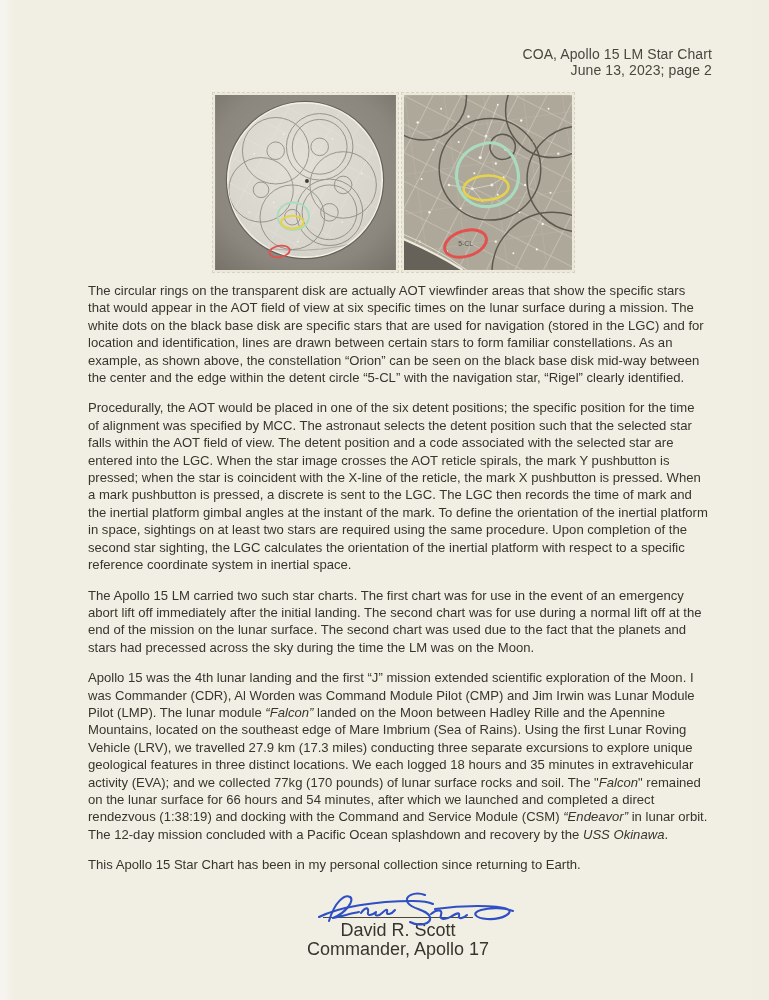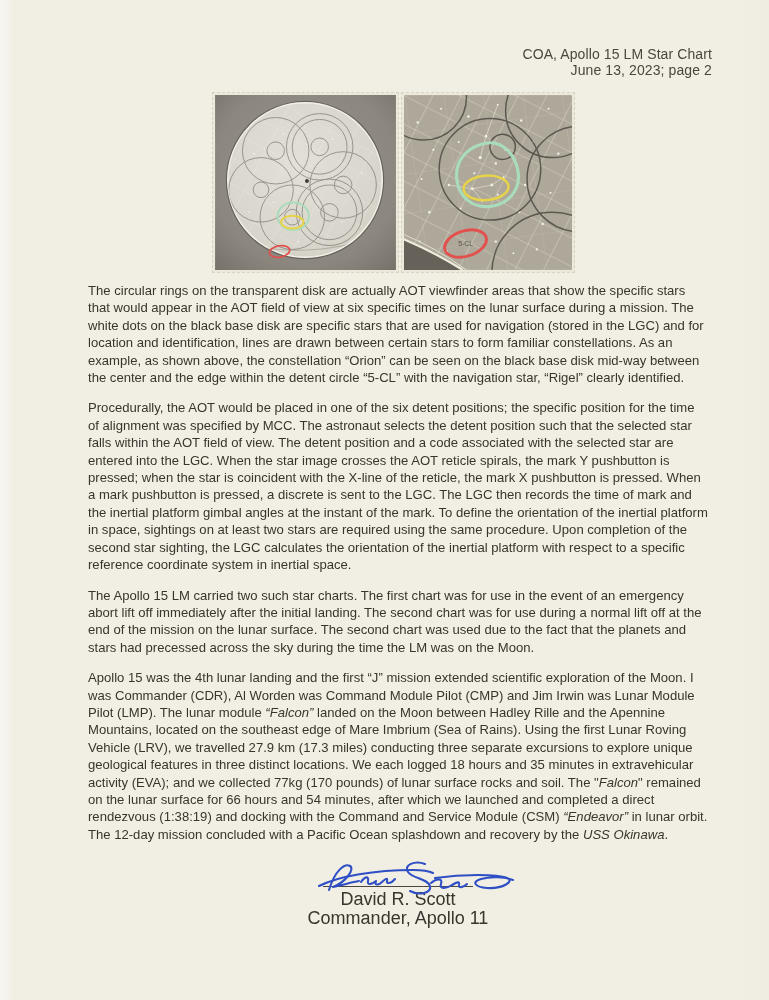--- a/index.html
+++ b/index.html
@@ -198,31 +198,32 @@
       </g>
       <text x="63" y="155" font-size="7" fill="#55504a" text-anchor="middle" font-family="Liberation Sans, sans-serif">5-CL</text>
     </svg>
   </div>
 
   <div class="content">
     <p><span>The circular rings on the transparent disk are actually AOT viewfinder areas that show the specific stars that would appear in the AOT field of view at six specific times on the lunar surface during a mission.  The white dots on the black base disk are specific stars that are used for navigation (stored in the LGC) and for location and identification, lines are drawn between certain stars to form familiar constellations.  As an example, as shown above, the constellation “Orion” can be seen on the black base disk mid-way between the center and the edge within the detent circle “5-CL” with the navigation star, “Rigel” clearly identified.</span></p>
     <p><span>Procedurally, the AOT would be placed in one of the six detent positions; the specific position for the time of alignment was specified by MCC.  The astronaut selects the detent position such that the selected star falls within the AOT field of view. The detent position and a code associated with the selected star are entered into the LGC.  When the star image crosses the AOT reticle spirals, the mark Y pushbutton is pressed; when the star is coincident with the X-line of the reticle, the mark X pushbutton is pressed. When a mark pushbutton is pressed, a discrete is sent to the LGC.  The LGC then records the time of mark and the inertial platform gimbal angles at the instant of the mark.  To define the orientation of the inertial platform in space, sightings on at least two stars are required using the same procedure. Upon completion of the second star sighting, the LGC calculates the orientation of the inertial platform with respect to a specific reference coordinate system in inertial space.</span></p>
     <p><span>The Apollo 15 LM carried two such star charts. The first chart was for use in the event of an emergency abort lift off immediately after the initial landing. The second chart was for use during a normal lift off at the end of the mission on the lunar surface. The second chart was used due to the fact that the planets and stars had precessed across the sky during the time the LM was on the Moon.</span></p>
     <p><span>Apollo 15 was the 4th lunar landing and the first “J” mission extended scientific exploration of the Moon.  I was Commander (CDR), Al Worden was Command Module Pilot (CMP) and Jim Irwin was Lunar Module Pilot (LMP).  The lunar module </span><em>“Falcon”</em><span> landed on the Moon between Hadley Rille and the Apennine Mountains, located on the southeast edge of Mare Imbrium (Sea of Rains).  Using the first Lunar Roving Vehicle (LRV), we travelled 27.9 km (17.3 miles) conducting three separate excursions to explore unique geological features in three distinct locations.  We each logged 18 hours and 35 minutes in extravehicular activity (EVA); and we collected 77kg (170 pounds) of lunar surface rocks and soil.  The "</span><em>Falcon</em><span>" remained on the lunar surface for 66 hours and 54 minutes, after which we launched and completed a direct rendezvous (1:38:19) and docking with the Command and Service Module (CSM) </span><em>“Endeavor”</em><span> in lunar orbit. The 12-day mission concluded with a Pacific Ocean splashdown and recovery by the </span><em>USS Okinawa</em><span>.</span></p>
+    <p class="closing"><span>This Apollo 15 Star Chart has been in my personal collection since returning to Earth.</span></p>
 
     <div class="sig-block">
       <svg class="sig-svg" width="215" height="44" viewBox="0 0 215 44">
         <g fill="none" stroke="var(--signature-ink)" stroke-width="2.1" stroke-linecap="round" stroke-linejoin="round">
           <path d="M14 30 C34 20 70 14 108 14 C118 14 124 15 128 17"></path>
           <path d="M24 34 C30 14 40 7 45 10 C50 13 41 26 28 31 C38 29 47 26 54 25"></path>
           <path d="M56 26 c4,-6 8,-6 7,-1 c-1,4 3,4 8,0 c-2,4 2,5 6,1 c3,-3 6,-5 5,-1 c-1,3 4,3 8,-2"></path>
           <path d="M120 8 C110 4 98 9 103 16 C108 23 122 22 125 30 C127 37 114 40 105 35"></path>
           <path d="M126 27 c6,-5 12,-5 10,1 c-2,5 5,5 11,1 c5,-3 8,-4 7,0 c-1,3 4,3 8,-1"></path>
           <path d="M130 22 C158 18 192 18 202 22 C210 25 198 33 182 32 C170 31 166 26 176 23 C186 20 200 21 208 24"></path>
         </g>
       </svg>
       <div class="sig-line"></div>
       <div class="sig-name">David R. Scott</div>
-      <div class="sig-title">Commander, Apollo 11</div>
+      <div class="sig-title">Commander, Apollo 17</div>
     </div>
   </div>
 
 </div>
 
 </body></html>

